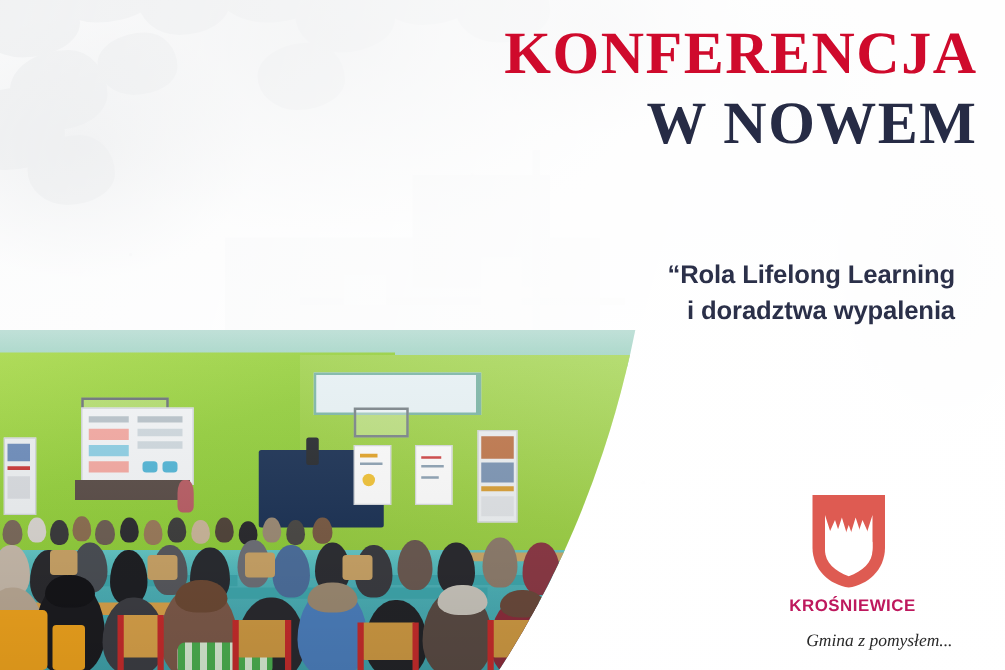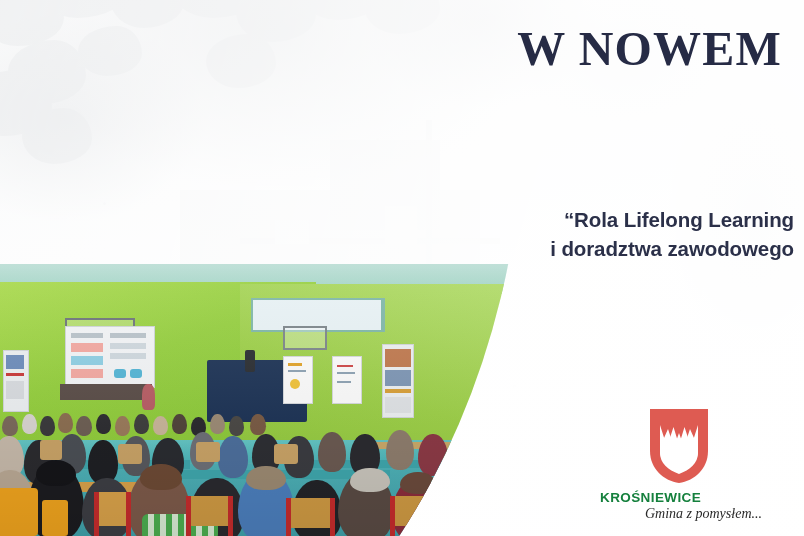--- a/index.html
+++ b/index.html
@@ -198,21 +198,21 @@
     font-size: 48px;
     letter-spacing: 1.2px;
     line-height: 1.05;
     color: #262b45;
     margin: 6px 0 0 0;
   }
 
   
   .subtitle {
     position: absolute;
-    right: 10px;
+    right: 40px;
     top: 205px;
     width: 430px;
     text-align: right;
     font-family: "Liberation Sans", sans-serif;
     font-weight: bold;
     font-size: 20.5px;
     line-height: 1.42;
     color: #2b3049;
     letter-spacing: -0.1px;
   }
@@ -225,31 +225,31 @@
     bottom: 14px;
     width: 170px;
     text-align: center;
   }
   .logo-shield { display: block; margin: 0 auto; }
   .logo-name {
     font-family: "Liberation Sans", sans-serif;
     font-weight: bold;
     font-size: 13.5px;
     letter-spacing: 0.4px;
-    color: #15803d;
+    color: #be185d;
     margin-top: 5px;
-    text-align: left;
+    text-align: center;
     padding-left: 6px;
   }
   .logo-slogan {
     font-family: "Liberation Serif", serif;
     font-style: italic;
     font-size: 14px;
     color: #2a2a2a;
-    margin-top: 1px;
+    margin-top: 14px;
     text-align: right;
     padding-right: 2px;
   }
 </style>
 </head>
 <body>
 
 <div class="poster">
 
   <div class="bg-scene">
@@ -426,26 +426,27 @@
         <span style="left:118px;top:180px;width:24px;height:20px;background:#c9a367;border-radius:3px;"></span>
         <span style="left:196px;top:178px;width:24px;height:20px;background:#c9a367;border-radius:3px;"></span>
         <span style="left:274px;top:180px;width:24px;height:20px;background:#c9a367;border-radius:3px;"></span>
       </div>
 
       <div class="photo-grain"></div>
     </div>
   </div>
 
   <div class="headline">
+    <div class="l1">KONFERENCJA</div>
     <div class="l2">W NOWEM</div>
   </div>
 
   <div class="subtitle">
     <span>“Rola Lifelong Learning</span>
-    <span>i doradztwa zawodowego</span>
+    <span>i doradztwa wypalenia</span>
   </div>
 
   <div class="logo">
     <svg class="logo-shield" width="62" height="78" viewBox="0 0 62 78">
       <path d="M2 2 H60 V44 C60 62 46 74 31 76 C16 74 2 62 2 44 Z" fill="#de5b52"></path>
       <path d="M12 18 L12 40 L20 22 L26 40 L31 26 L36 40 L42 22 L50 40 L50 18
                L50 44 C50 54 42 62 31 66 C20 62 12 54 12 44 Z" fill="#ffffff"></path>
       <path d="M12 18 L19 40 L25.5 20 L31 38 L36.5 20 L43 40 L50 18
                L50 46 C50 56 42 63 31 67 C20 63 12 56 12 46 Z" fill="#ffffff"></path>
     </svg>

